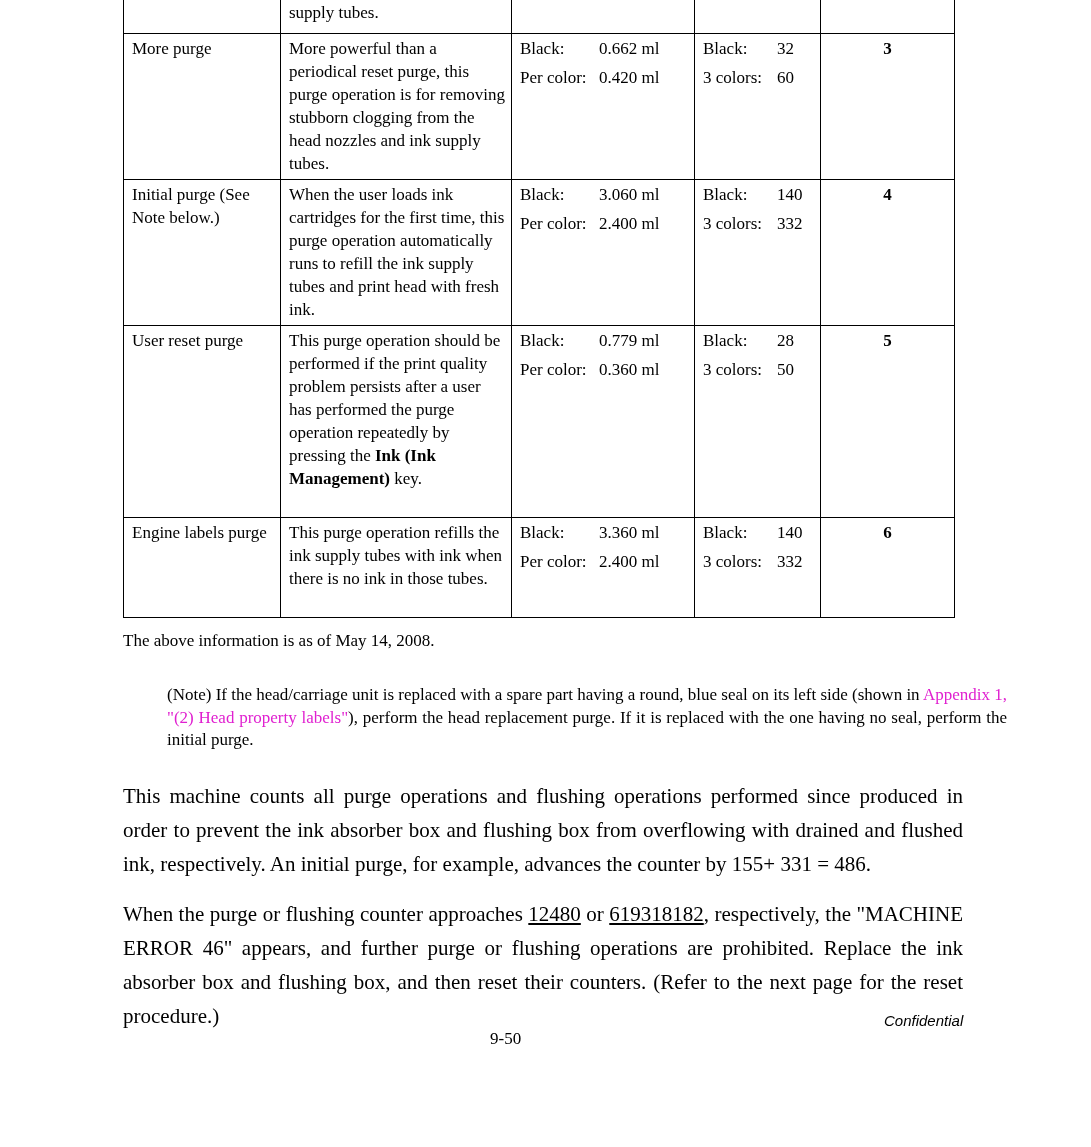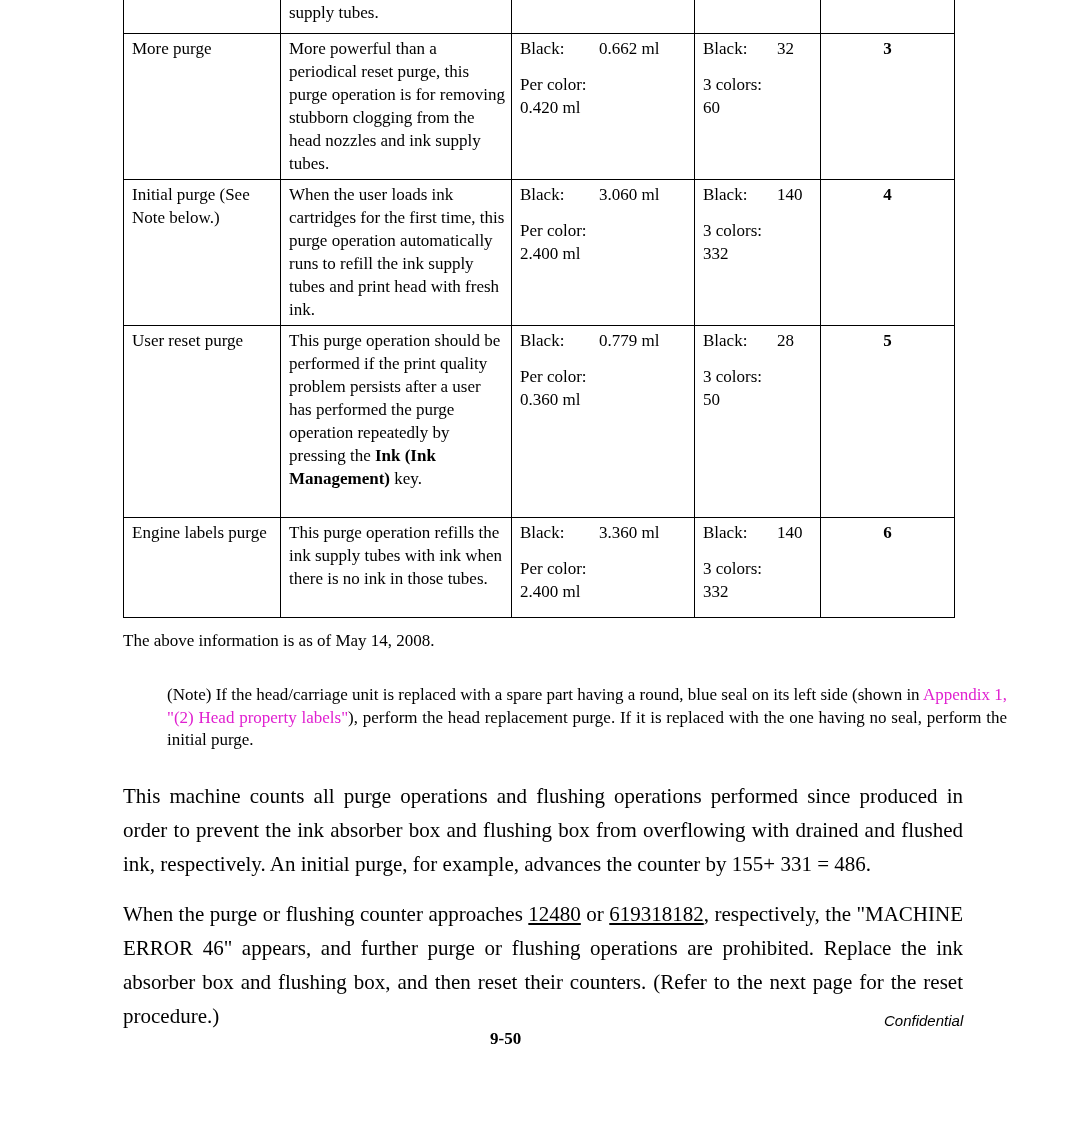--- a/index.html
+++ b/index.html
@@ -8,35 +8,35 @@
   table.purge { position: absolute; left: 123px; top: -2px; border-collapse: collapse;
                 font-size: 17px; line-height: 23px; }
   table.purge td { border: 1.5px solid #000; vertical-align: top; padding: 3px 8px 0 8px; }
   table.purge td.c1 { width: 140px; }
   table.purge td.c2 { width: 218px; padding-left: 8px; padding-right: 4px; }
   table.purge td.c3 { width: 166px; }
   table.purge td.c4 { width: 109px; }
   table.purge td.c5 { width: 117px; text-align: center; font-weight: bold; }
   table.purge tr.first td { border-top: none; height: 32px; }
   .kv { display: flex; }
-  .kv + .kv { margin-top: 13px; flex-direction: column; }
+  .kv + .kv { margin-top: 6px; }
   .kv .k { display: inline-block; }
   .c3 .kv .k { width: 79px; }
   .c4 .kv .k { width: 74px; }
   .bold { font-weight: bold; }
   .after-table { position: absolute; left: 123px; top: 631px; font-size: 17px; }
   .note { position: absolute; left: 123px; top: 684px; width: 840px; font-size: 17px;
           line-height: 22.5px; text-align: justify; margin-left: 44px; }
   .note a { color: #e020d0; text-decoration: none; }
   .para { position: absolute; left: 123px; width: 840px; font-size: 21px; line-height: 34px;
           text-align: justify; }
   .p1 { top: 779px; }
   .p2 { top: 897px; }
   .u { text-decoration: underline; margin-top: 28px; }
-  .page-num { position: absolute; left: 490px; top: 1029px; font-size: 17px; font-weight: bold; }
+  .page-num { position: absolute; left: 490px; top: 1029px; font-size: 17px; }
   .confidential { position: absolute; left: 884px; top: 1012px; font-size: 15px;
                   font-style: italic; font-family: "Liberation Sans", "DejaVu Sans", sans-serif; }
 </style>
 </head>
 <body>
 
 <table class="purge">
   <tbody>
       <tr class="first">
     <td class="c1"></td>

